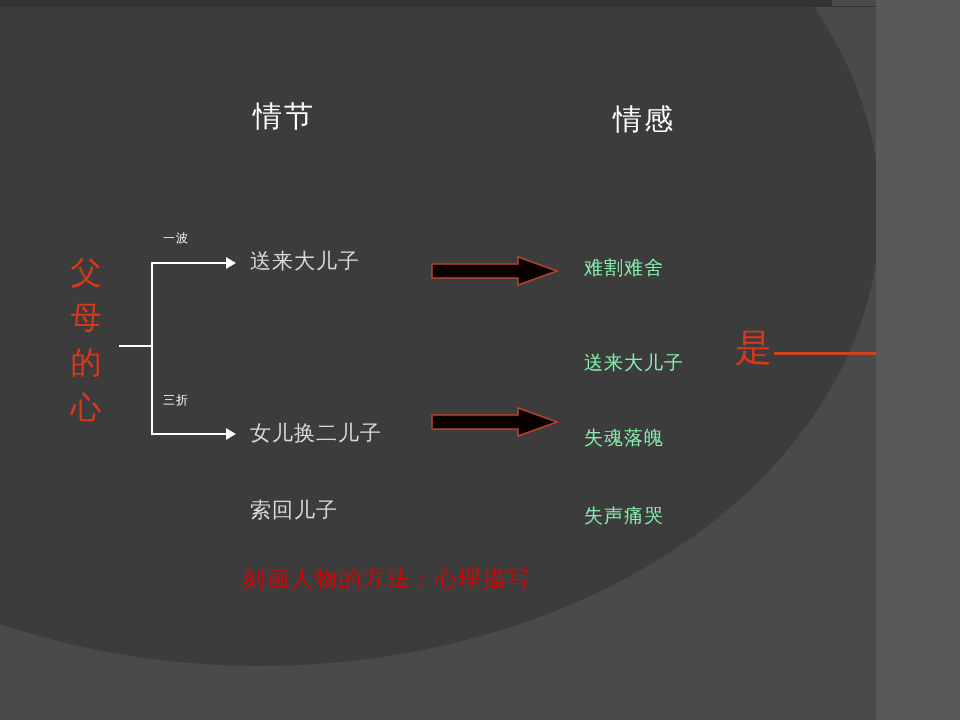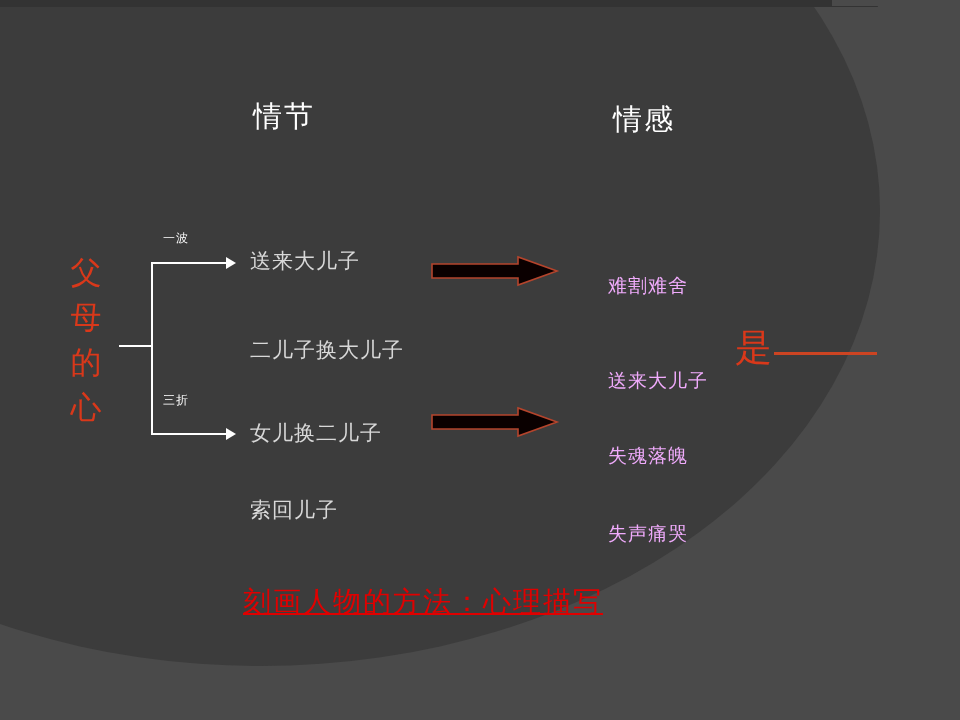--- a/index.html
+++ b/index.html
@@ -1,20 +1,20 @@
 <!DOCTYPE html>
 <html><head>
 <meta charset="utf-8">
 <style>
   html,body{margin:0;padding:0;background:#585858;}
   body{font-family:"Liberation Serif","DejaVu Serif",serif;}
 
   #slide{
     position:relative;
-    width:960px;height:720px;
+    width:876px;height:720px;
     overflow:hidden;
     background:#585858;
   }
 
   
   .bg-base{
     position:absolute;left:0;top:0;width:960px;height:720px;
     background:#4a4a4a;
   }
   .bg-ellipse{
@@ -86,21 +86,21 @@
 
   
   .item{
     position:absolute;
     color:#d8d8d8;
     font-size:21px;
     white-space:nowrap;
     letter-spacing:1px;
   }
   .plot-item{left:250px;}
-  .emo-item{left:608px;color:#f0abfc;font-size:19px;margin-top:18px;}
+  .emo-item{left:584px;color:#86efac;font-size:19px;}
 
   #plot-0{top:247px;text-align:center;}
   #plot-1{top:336px;}
   #plot-2{top:419px;}
   #plot-3{top:496px;}
 
   #emo-0{top:255px;}
   #emo-1{top:350px;}
   #emo-2{top:425px;}
   #emo-3{top:503px;}
@@ -120,26 +120,25 @@
   }
   #shi-char{
     color:#d9381a;font-size:37px;line-height:37px;letter-spacing:0;
   }
   #shi-rule{
     width:103px;height:3px;background:#cc4422;margin-left:2px;margin-top:12px;
   }
 
   
   #caption{
-    position:absolute;left:243px;top:583px;
+    position:absolute;left:243px;top:564px;
     color:#e00000;
-    font-size:28px;
+    font-size:22px;
     letter-spacing:2px;
     white-space:nowrap;
-    text-decoration:underline;
   }
 </style>
 </head>
 <body>
 
 <div id="slide">
 
   <div class="bg-base"></div>
   <div class="bg-ellipse"></div>
   <div class="bg-topbar"></div>
@@ -159,21 +158,20 @@
   <div class="line" id="br-vert"></div>
   <div class="line" id="br-top"></div>
   <div class="line" id="br-bot"></div>
   <div class="arrow-head" id="ah-top"></div>
   <div class="arrow-head" id="ah-bot"></div>
 
   <div class="branch-label" id="lbl-yibo">一波</div>
   <div class="branch-label" id="lbl-sanzhe">三折</div>
 
   <div class="item plot-item" id="plot-0">送来大儿子</div>
-  <div class="item plot-item" id="plot-1">二儿子换大儿子</div>
   <div class="item plot-item" id="plot-2">女儿换二儿子</div>
   <div class="item plot-item" id="plot-3">索回儿子</div>
 
   <div class="item emo-item" id="emo-0">难割难舍</div>
   <div class="item emo-item" id="emo-1">送来大儿子</div>
   <div class="item emo-item" id="emo-2">失魂落魄</div>
   <div class="item emo-item" id="emo-3">失声痛哭</div>
 
   <svg class="big-arrow" id="barrow-0" viewBox="0 0 130 34">
     <polygon points="2,10 88,10 88,3 127,17 88,31 88,24 2,24" fill="#0a0000" stroke="#b4442c" stroke-width="1.6"></polygon>

